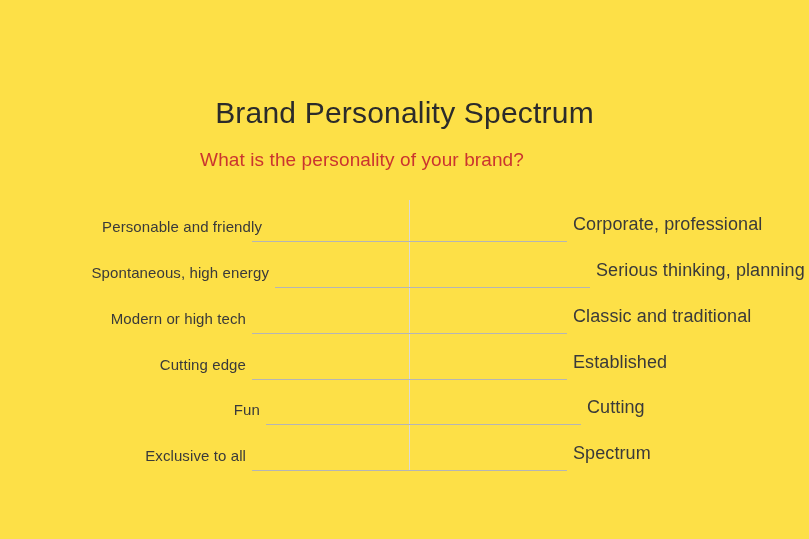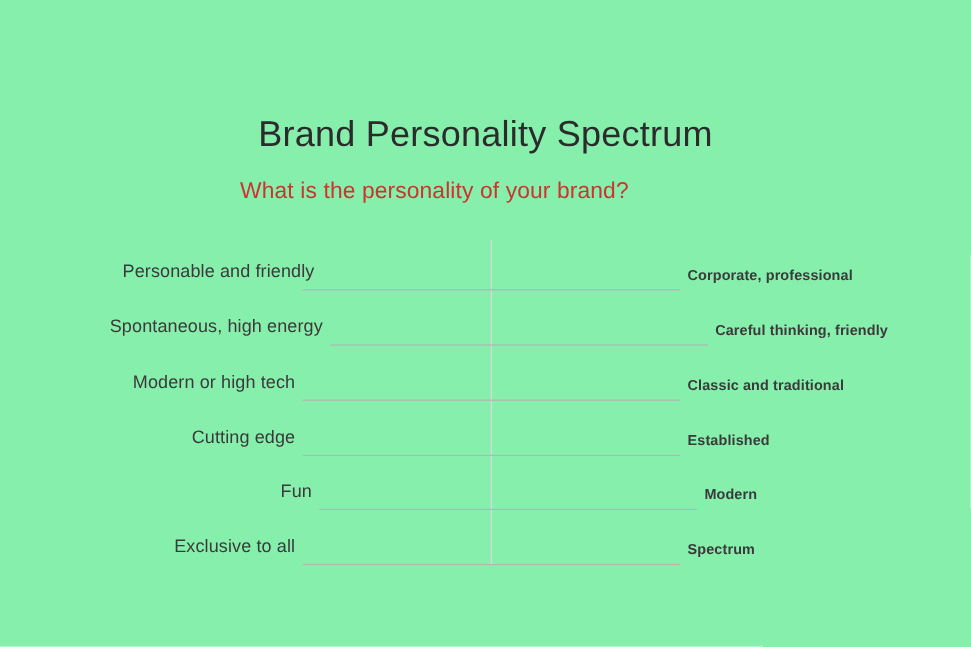--- a/index.html
+++ b/index.html
@@ -9,21 +9,21 @@
     background: #ffffff;
   }
   body {
     font-family: "Liberation Sans", sans-serif;
     -webkit-font-smoothing: antialiased;
   }
   #slide {
     position: relative;
     width: 809px;
     height: 539px;
-    background: #86efac;
+    background: #fde047;
     overflow: hidden;
   }
 
   
   #title {
     position: absolute;
     left: 0;
     top: 96px;
     width: 809px;
     text-align: center;
@@ -89,22 +89,22 @@
     color: #3a3a3a;
     letter-spacing: 0.1px;
     white-space: nowrap;
     line-height: 1.2;
   }
   .label-right {
     position: absolute;
     left: 573px;
     bottom: 10px;
     text-align: left;
-    font-size: 12px;
-    font-weight: 700;
+    font-size: 18px;
+    font-weight: 400;
     color: #3a3a3a;
     letter-spacing: 0.1px;
     white-space: nowrap;
     line-height: 1.2;
   }
   .scale-line {
     position: absolute;
     left: 252px;
     width: 315px;
     bottom: 4px;
@@ -127,39 +127,39 @@
 
     <div class="row row-0">
       <span class="label-left">Personable and friendly</span>
       <span class="scale-line"></span>
       <span class="label-right">Corporate, professional</span>
     </div>
 
     <div class="row row-1">
       <span class="label-left">Spontaneous, high energy</span>
       <span class="scale-line"></span>
-      <span class="label-right">Careful thinking, friendly</span>
+      <span class="label-right">Serious thinking, planning</span>
     </div>
 
     <div class="row row-2">
       <span class="label-left">Modern or high tech</span>
       <span class="scale-line"></span>
       <span class="label-right">Classic and traditional</span>
     </div>
 
     <div class="row row-3">
       <span class="label-left">Cutting edge</span>
       <span class="scale-line"></span>
       <span class="label-right">Established</span>
     </div>
 
     <div class="row row-4">
       <span class="label-left">Fun</span>
       <span class="scale-line"></span>
-      <span class="label-right">Modern</span>
+      <span class="label-right">Cutting</span>
     </div>
 
     <div class="row row-5">
       <span class="label-left">Exclusive to all</span>
       <span class="scale-line"></span>
       <span class="label-right">Spectrum</span>
     </div>
 
   </div>
 </div>

